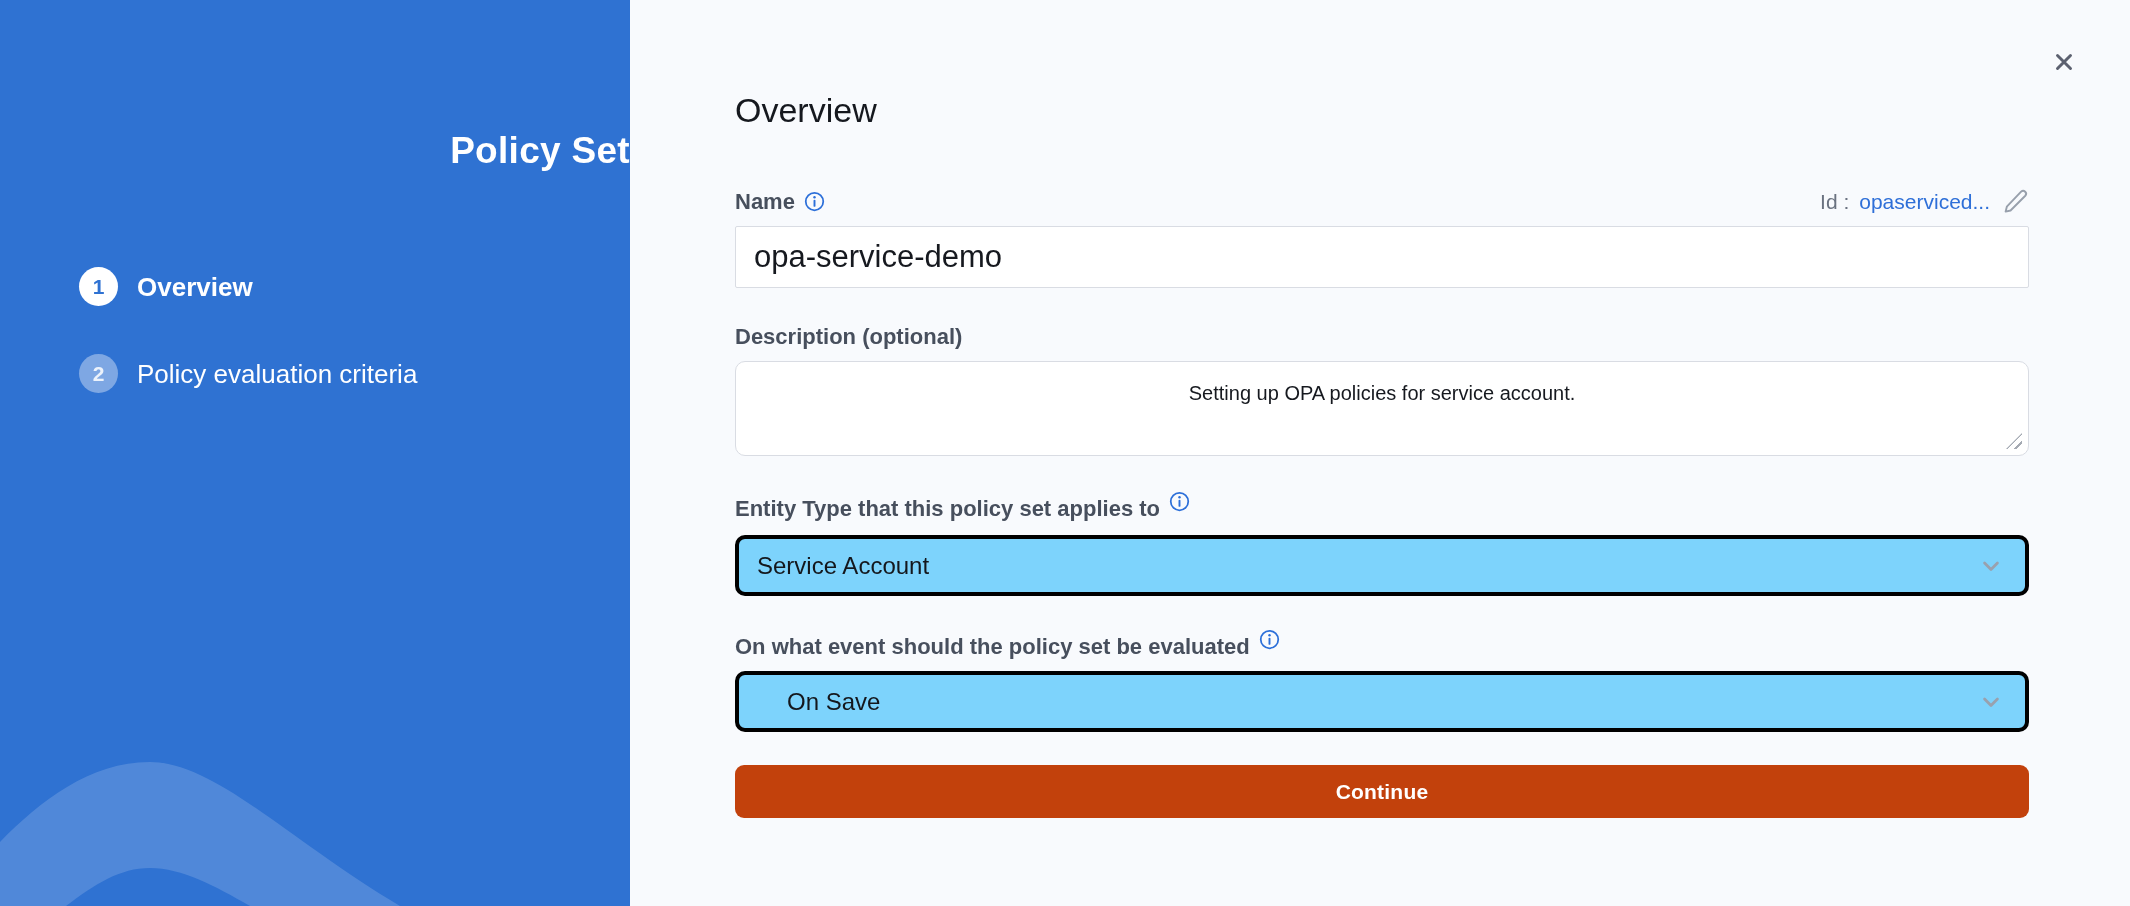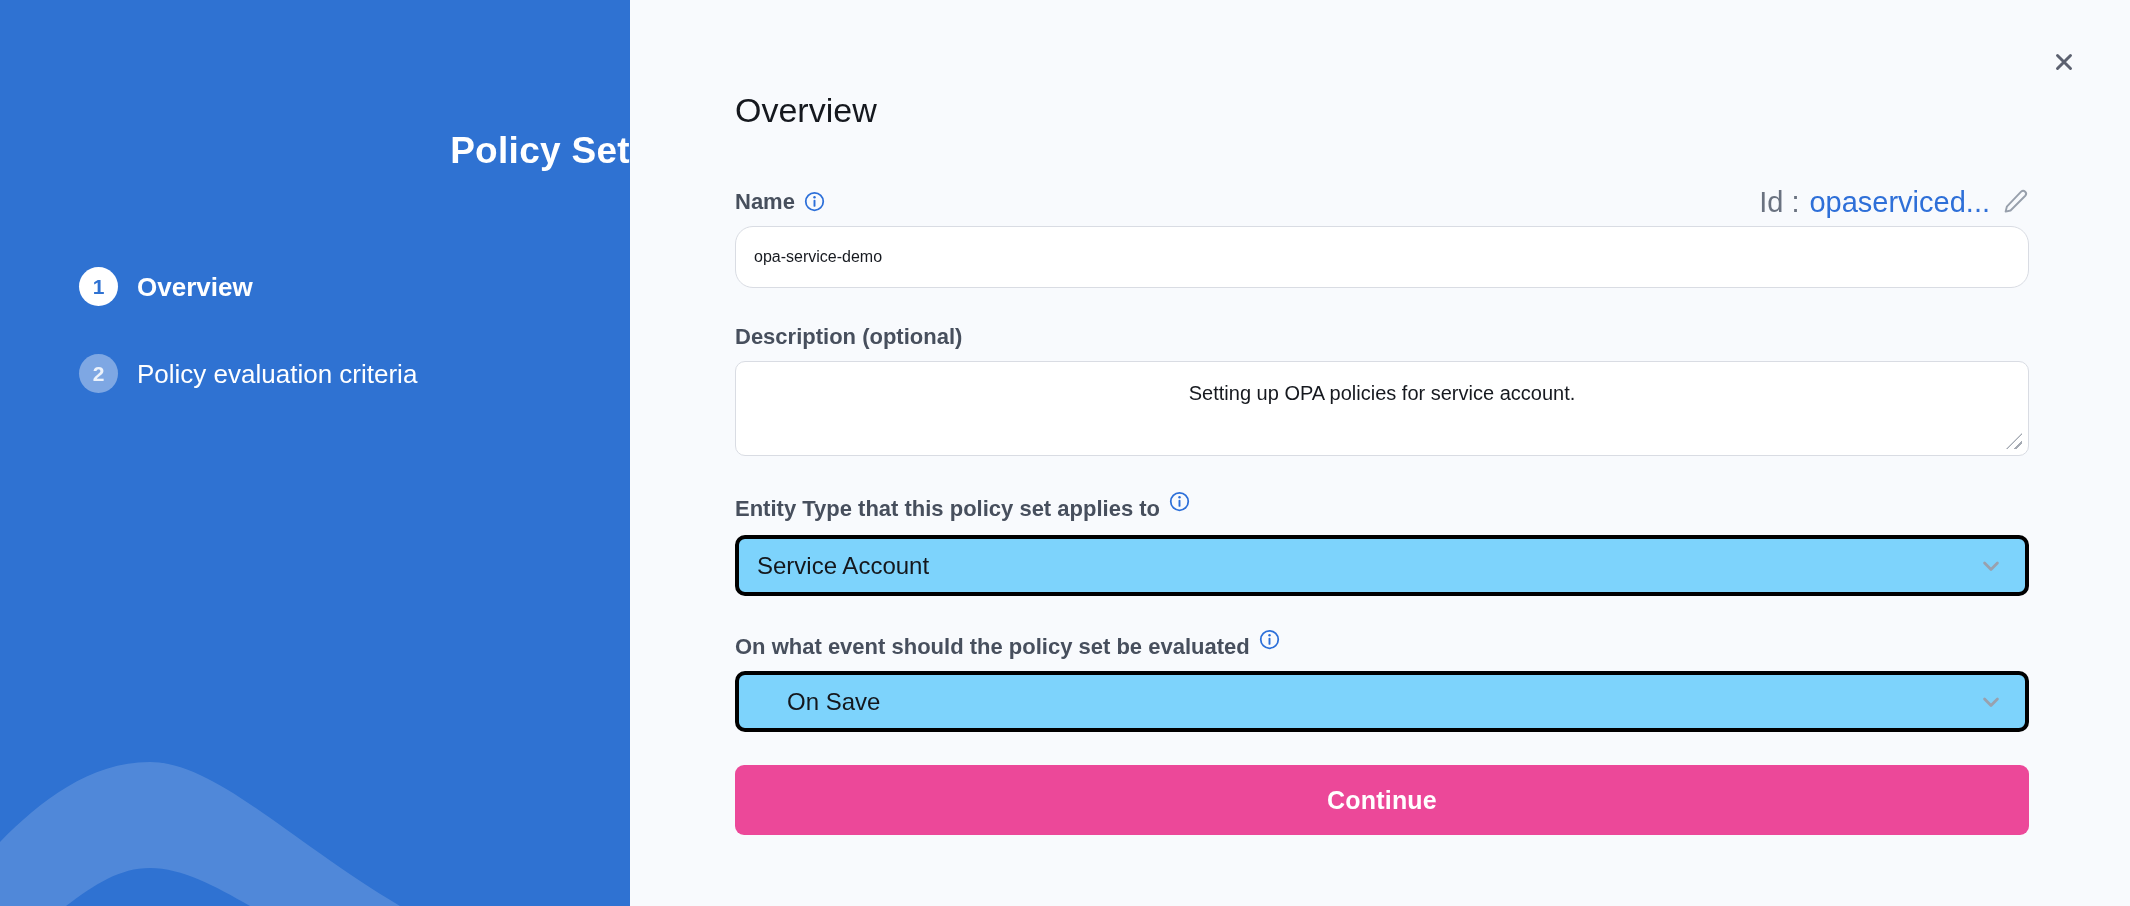--- a/index.html
+++ b/index.html
@@ -89,35 +89,35 @@
     align-items: center;
     gap: 9px;
     font-size: 22px;
     font-weight: 600;
     color: #474F5D;
     line-height: 26px;
   }
   .field-label.raised-icon { align-items: flex-start; }
   .field-label.raised-icon .info-icon { margin-top: -5px; }
   .info-icon { width: 21px; height: 21px; flex: 0 0 21px; cursor: pointer; }
-  .id-row { display: inline-flex; align-items: center; gap: 10px; font-size: 29px; }
+  .id-row { display: inline-flex; align-items: center; gap: 10px; font-size: 21px; }
   .id-label { color: #6A7280; font-weight: 400; }
   .id-value { color: #2E6FD8; text-decoration: none; font-weight: 400; cursor: pointer; }
   .edit-icon { width: 27px; height: 27px; cursor: pointer; margin-left: 2px; }
 
   .text-input {
     margin-top: 11px;
     width: 100%;
     height: 62px;
     background: #FFFFFF;
     border: 1px solid #D9DCE3;
-    border-radius: 18px;
+    border-radius: 2px;
     padding: 0 18px;
     font-family: "Liberation Sans", sans-serif;
-    font-size: 16px;
+    font-size: 31px;
     color: #16191F;
     outline: none;
     display: block;
   }
   .label-mt { margin-top: 36px; display: inline-flex; }
   .textarea-wrap { position: relative; margin-top: 11px; }
   .text-area {
     display: block;
     width: 100%;
     height: 95px;
@@ -156,25 +156,25 @@
     padding: 0 20px 0 18px;
     cursor: pointer;
   }
   .select-box.mt-11 { margin-top: 11px; padding-left: 48px; }
   .select-value { font-size: 24px; color: #14171C; }
   .chevron-icon { width: 28px; height: 28px; flex: 0 0 28px; }
 
   .continue-btn {
     margin-top: 33px;
     width: 100%;
-    height: 70px;
-    background: #ec4899;
+    height: 53px;
+    background: #c2410c;
     color: #FFFFFF;
     font-family: "Liberation Sans", sans-serif;
-    font-size: 25px;
+    font-size: 21px;
     font-weight: 600;
     border: none;
     border-radius: 9px;
     cursor: pointer;
     letter-spacing: 0.2px;
   }
 </style>
 </head>
 <body>
 

